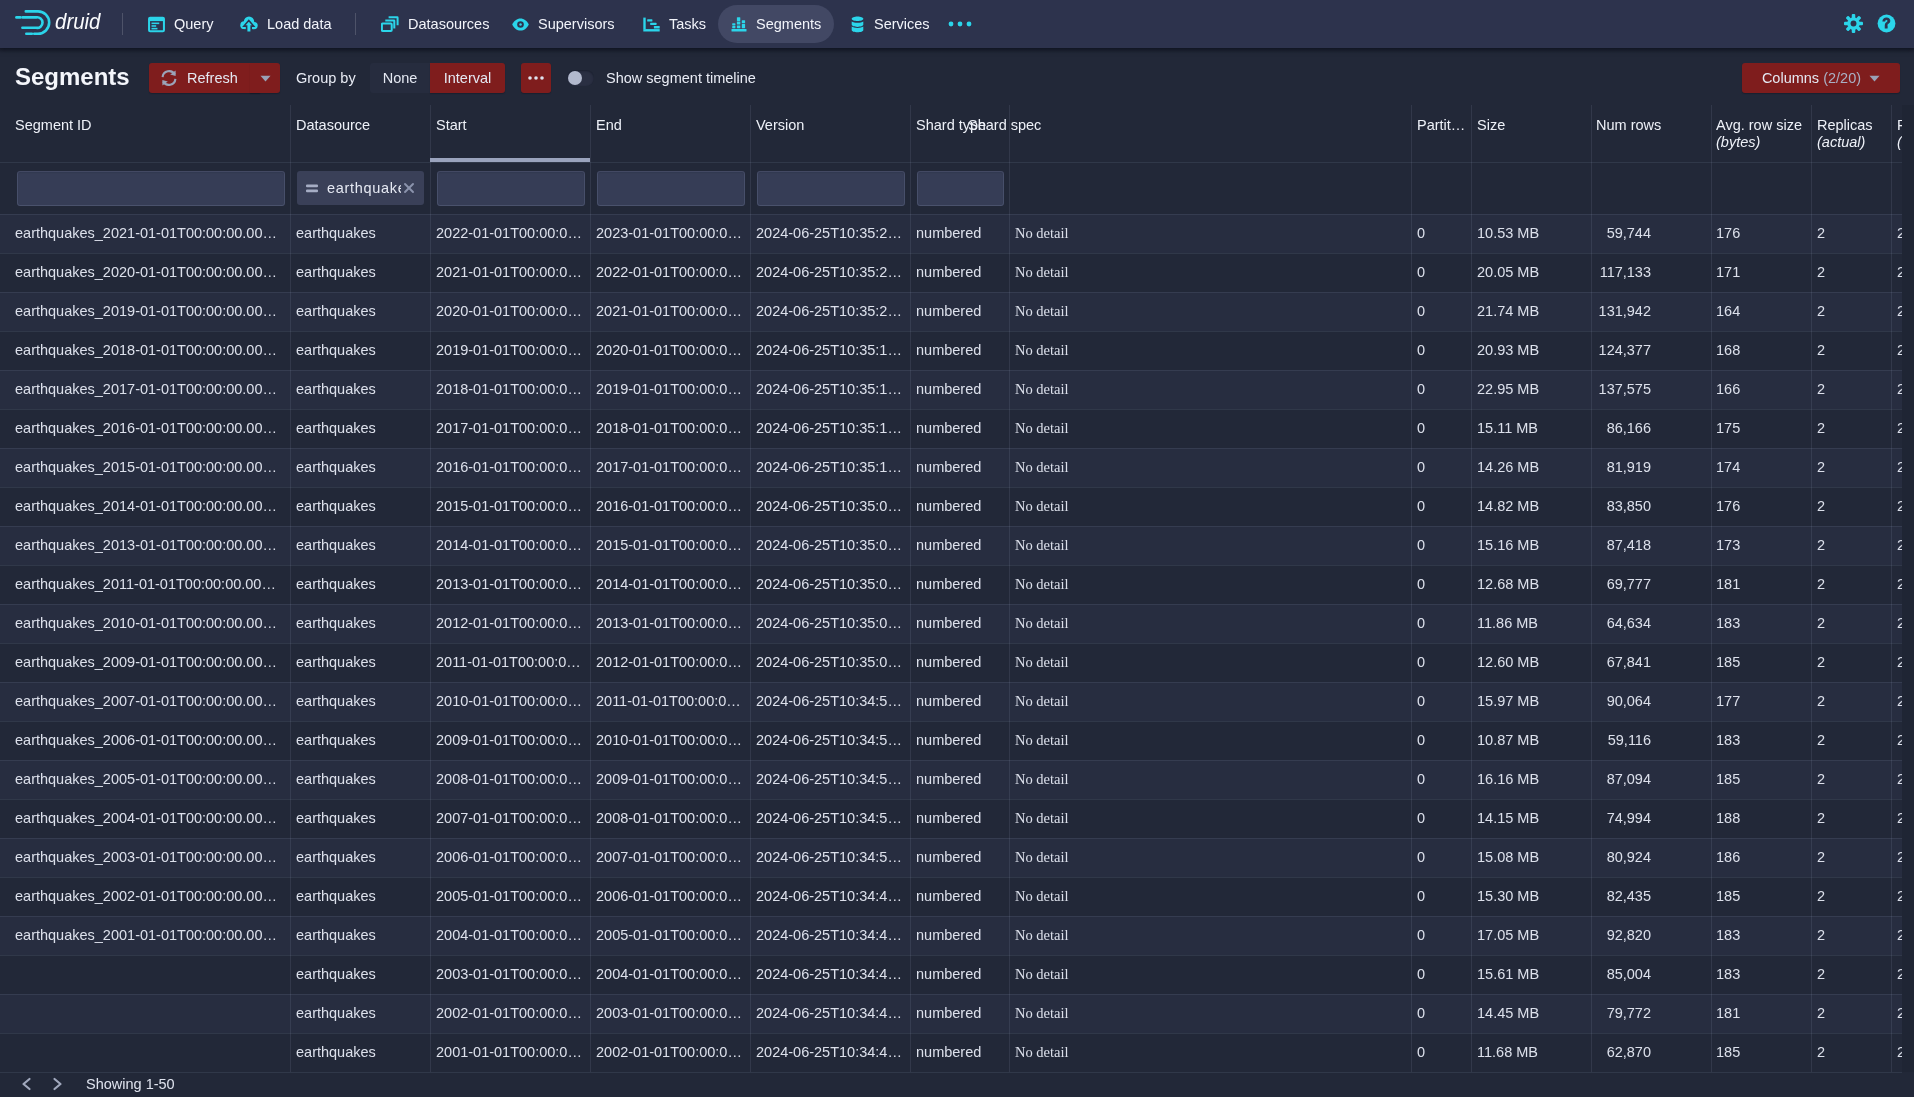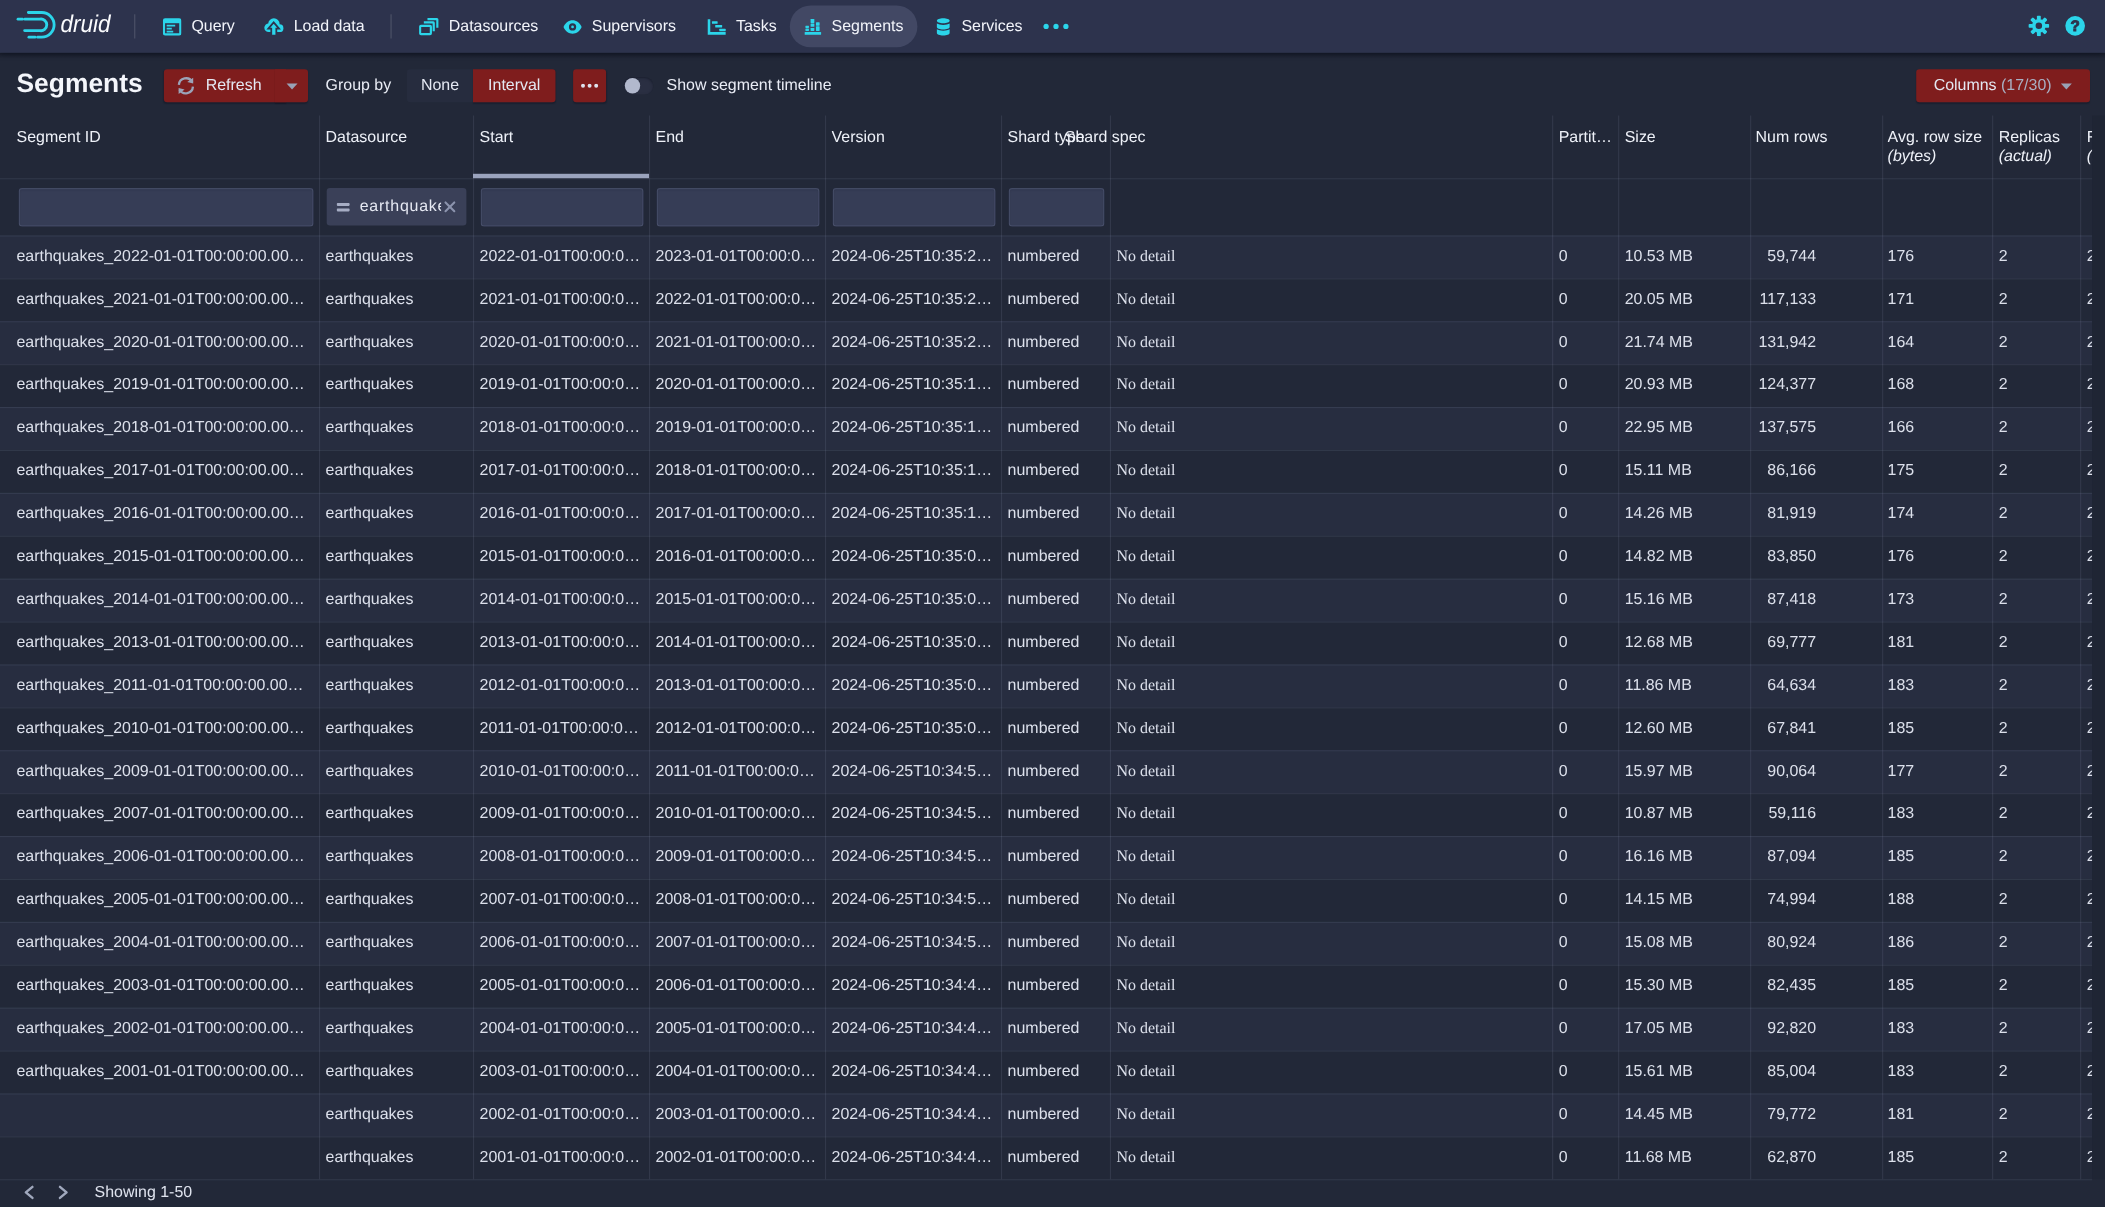--- a/index.html
+++ b/index.html
@@ -180,21 +180,21 @@
         <g fill="#dfe3ee">
           <circle cx="2" cy="2" r="1.8"></circle>
           <circle cx="8" cy="2" r="1.8"></circle>
           <circle cx="14" cy="2" r="1.8"></circle>
         </g>
       </svg>
     </div>
 <div class="abs" style="left:567px;top:70px;width:27px;height:16px;border-radius:8px;background:#2a2f42;box-shadow:inset 0 1px 2px rgba(10,13,25,0.5)"></div>
 <div class="abs" style="left:568px;top:71px;width:14px;height:14px;border-radius:7px;background:#b2b9cd"></div>
 <div class="hlabel" style="left:606px">Show segment timeline</div>
-<div class="btn" style="left:1742px;width:158px">Columns&nbsp;<span style="color:#a9b0c4">(17/30)</span>&nbsp;&nbsp;<svg width="11" height="7" viewBox="0 0 11 7">
+<div class="btn" style="left:1742px;width:158px">Columns&nbsp;<span style="color:#a9b0c4">(2/20)</span>&nbsp;&nbsp;<svg width="11" height="7" viewBox="0 0 11 7">
         <path fill="#99a1b5" d="M0.5 0.8 h10 l-5 5.6z"></path>
       </svg></div>
 
 <div id="table" class="abs" style="left:0;top:0;width:1914px;height:1097px">
 <div class="stripe" style="top:214px"></div>
       <div class="stripe" style="top:292px"></div>
       <div class="stripe" style="top:370px"></div>
       <div class="stripe" style="top:448px"></div>
       <div class="stripe" style="top:526px"></div>
       <div class="stripe" style="top:604px"></div>
@@ -270,21 +270,20 @@
         </svg>
 <div style="margin-left:9px;width:74px;overflow:hidden;white-space:nowrap;font-size:14.5px;letter-spacing:0.7px;color:#e6e9f3">earthquake</div>
 <svg width="12" height="12" viewBox="0 0 12 12" style="margin-left:2px">
           <g stroke="#8b93ad" stroke-width="1.9" stroke-linecap="round">
             <path d="M2 2 L10 10"></path>
             <path d="M10 2 L2 10"></path>
           </g>
         </svg>
 </div>
 <div class="colwrap" style="left:15px;width:270px;">
-        <div class="cell">earthquakes_2022-01-01T00:00:00.00…</div>
         <div class="cell">earthquakes_2021-01-01T00:00:00.00…</div>
         <div class="cell">earthquakes_2020-01-01T00:00:00.00…</div>
         <div class="cell">earthquakes_2019-01-01T00:00:00.00…</div>
         <div class="cell">earthquakes_2018-01-01T00:00:00.00…</div>
         <div class="cell">earthquakes_2017-01-01T00:00:00.00…</div>
         <div class="cell">earthquakes_2016-01-01T00:00:00.00…</div>
         <div class="cell">earthquakes_2015-01-01T00:00:00.00…</div>
         <div class="cell">earthquakes_2014-01-01T00:00:00.00…</div>
         <div class="cell">earthquakes_2013-01-01T00:00:00.00…</div>
         <div class="cell">earthquakes_2011-01-01T00:00:00.00…</div>

